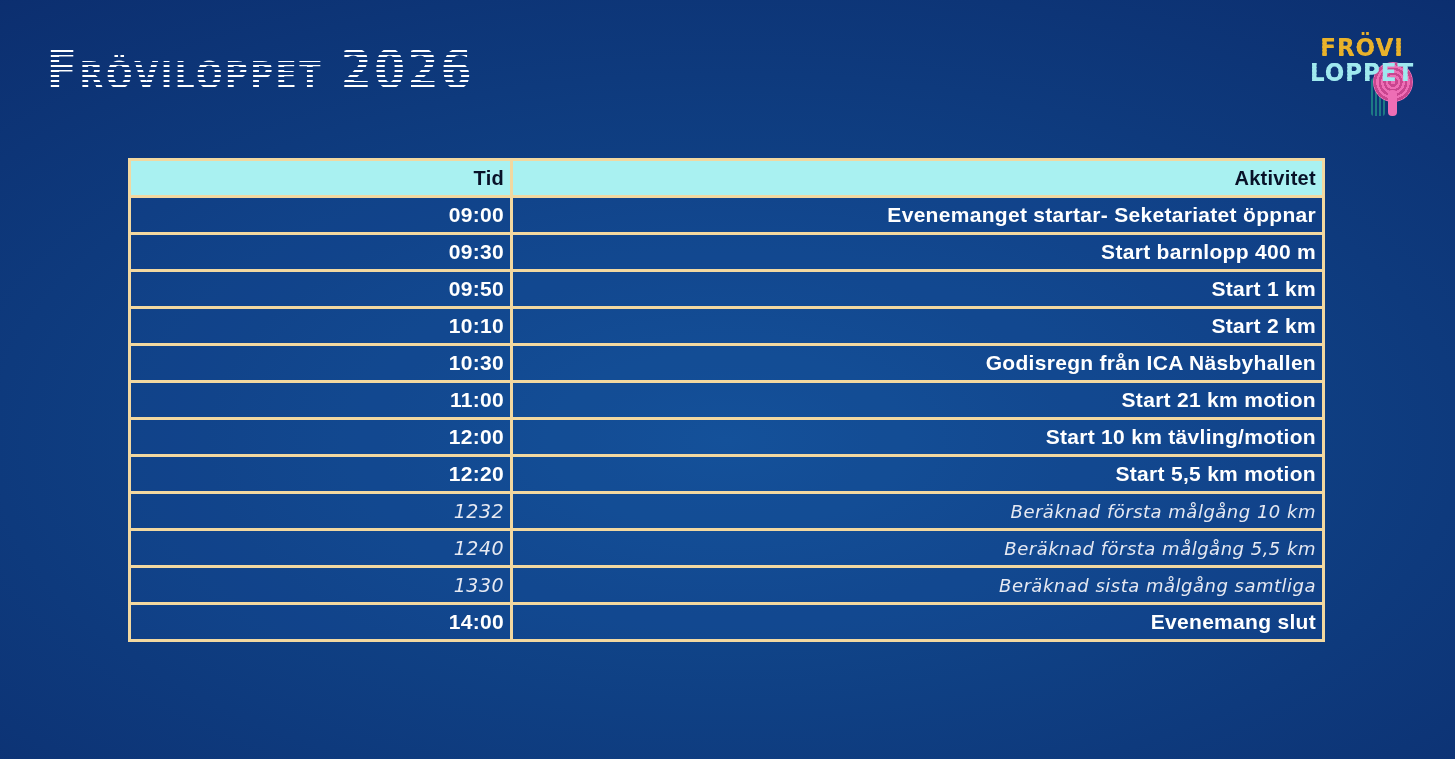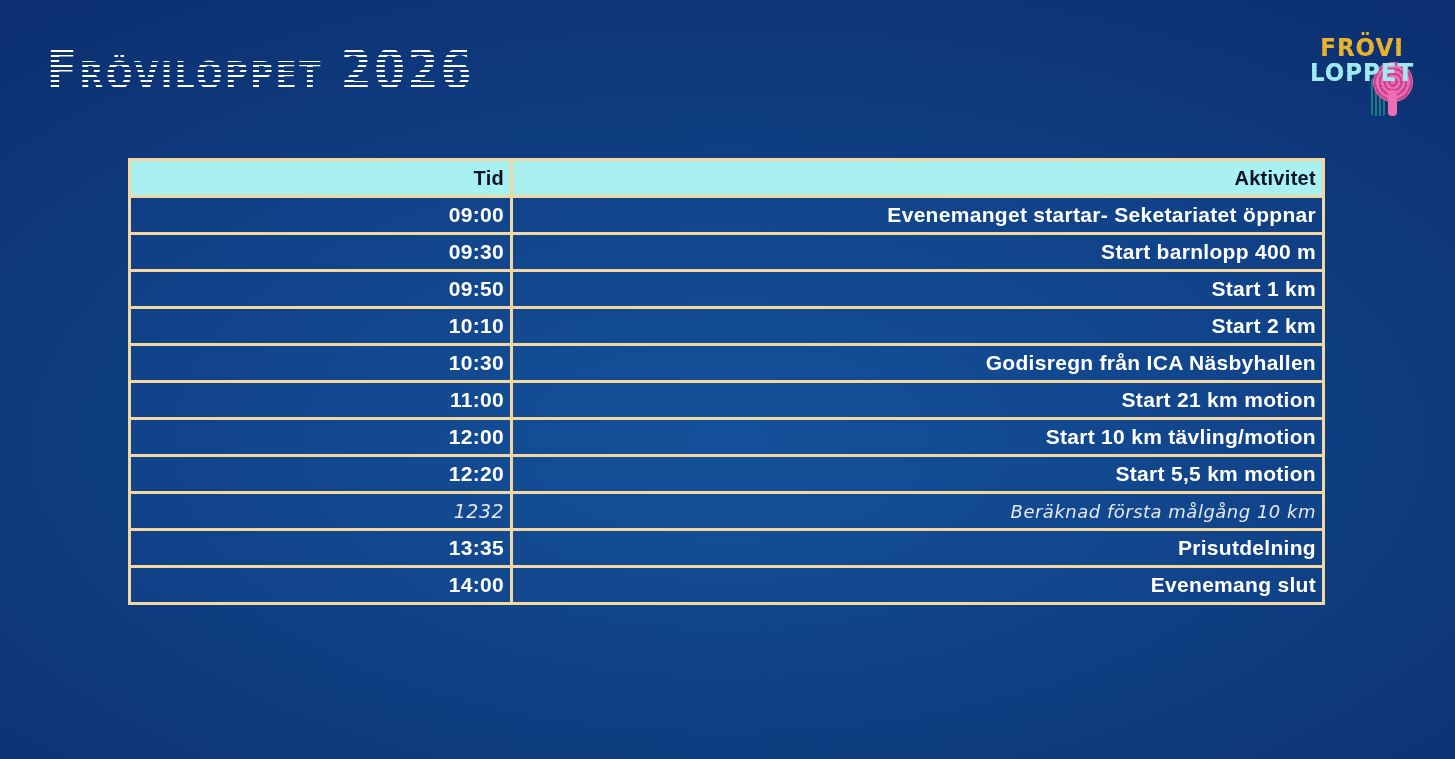--- a/index.html
+++ b/index.html
@@ -242,22 +242,26 @@
         <td>Start 10 km tävling/motion</td>
       </tr>
       <tr>
         <td>12:20</td>
         <td>Start 5,5 km motion</td>
       </tr>
       <tr class="italic">
         <td>1232</td>
         <td>Beräknad första målgång 10 km</td>
       </tr>
-      <tr>
-        <td>13:35</td>
-        <td>Prisutdelning</td>
+      <tr class="italic">
+        <td>1240</td>
+        <td>Beräknad första målgång 5,5 km</td>
+      </tr>
+      <tr class="italic">
+        <td>1330</td>
+        <td>Beräknad sista målgång samtliga</td>
       </tr>
       <tr>
         <td>14:00</td>
         <td>Evenemang slut</td>
       </tr>
     </tbody>
 </table>
 
 </body></html>

